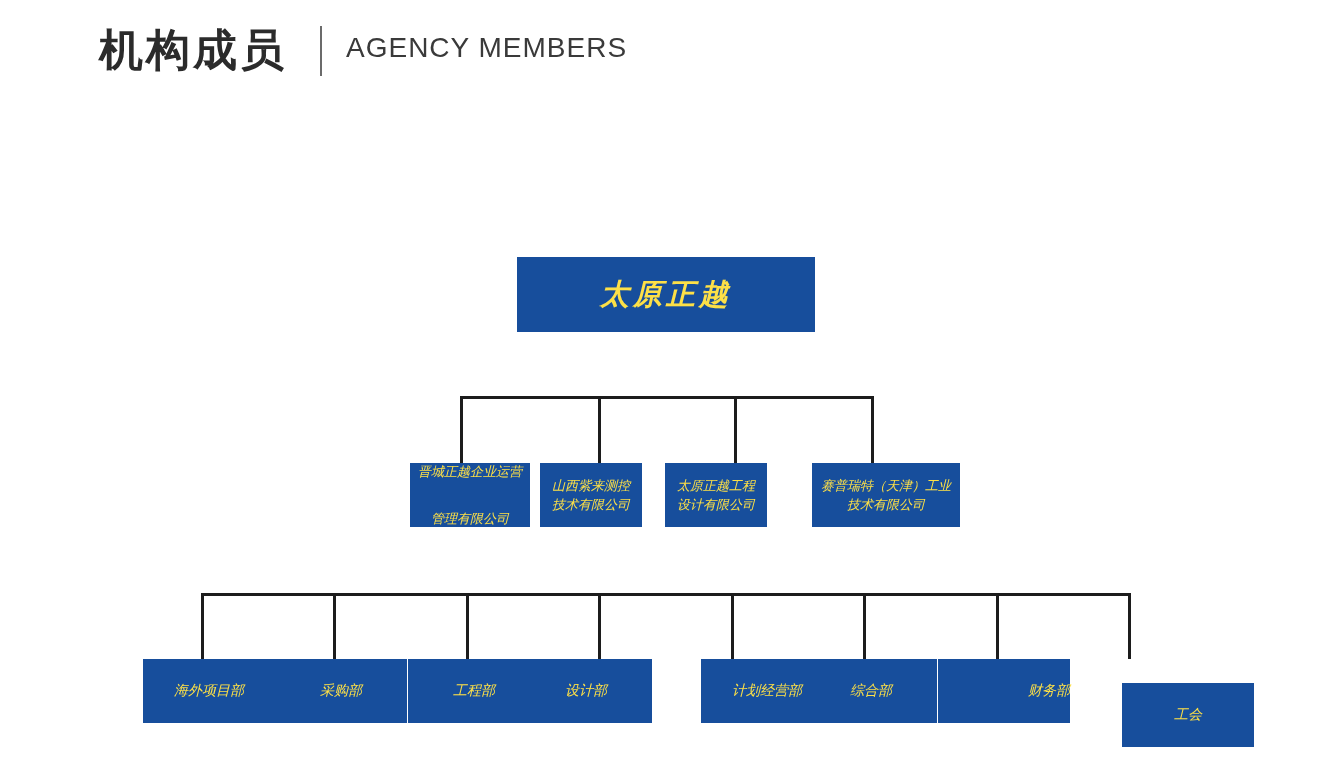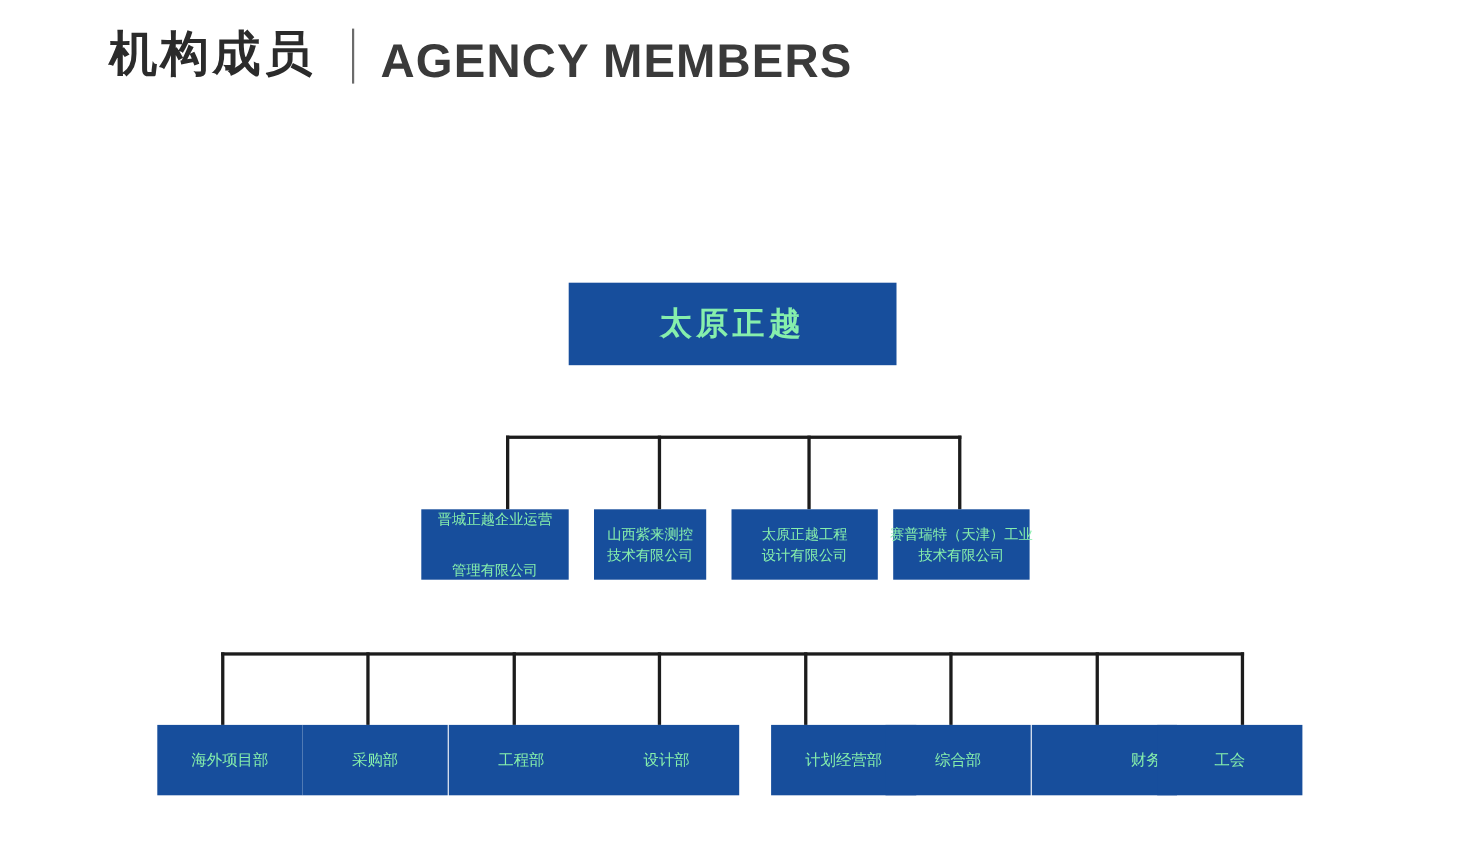--- a/index.html
+++ b/index.html
@@ -33,22 +33,22 @@
     left: 320px;
     top: 26px;
     width: 2px;
     height: 50px;
     background: #6b6b6b;
   }
   .title-en {
     position: absolute;
     left: 346px;
     top: 33px;
-    font-size: 43px;
-    font-weight: 700;
+    font-size: 28px;
+    font-weight: 400;
     letter-spacing: 1px;
     color: #3a3a3a;
     line-height: 1.1;
   }
 
   
   .rail, .stub {
     position: absolute;
     background: #1c1c1c;
   }
@@ -68,63 +68,64 @@
   .stub-l3-3 { left: 598px;   top: 593px; height: 66px; }
   .stub-l3-4 { left: 731px;   top: 593px; height: 66px; }
   .stub-l3-5 { left: 863px;   top: 593px; height: 66px; }
   .stub-l3-6 { left: 996px;   top: 593px; height: 66px; }
   .stub-l3-7 { left: 1128px;  top: 593px; height: 66px; }
 
   
   .org-box {
     position: absolute;
     background: #174e9c;
-    color: #86efac;
+    color: #fde047;
     display: flex;
     flex-direction: column;
     align-items: center;
     justify-content: center;
     text-align: center;
     box-sizing: border-box;
+    font-style: italic;
   }
   .root-box {
     left: 517px;
     top: 257px;
     width: 298px;
     height: 75px;
     font-size: 29px;
     font-weight: 700;
     letter-spacing: 4px;
   }
   .l2-box {
     top: 463px;
     height: 64px;
     font-size: 13px;
     line-height: 19px;
   }
   .l2-box .line { display: block; white-space: nowrap; }
-  .l2-box-0 { left: 383px; width: 134px; gap: 28px; }
+  .l2-box-0 { left: 410px; width: 120px; gap: 28px; }
   .l2-box-1 { left: 540px; width: 102px; }
-  .l2-box-2 { left: 665px; width: 133px; }
-  .l2-box-3 { left: 812px; width: 124px; }
+  .l2-box-2 { left: 665px; width: 102px; }
+  .l2-box-3 { left: 812px; width: 148px; }
 
   .l3-box {
     top: 659px;
     height: 64px;
     width: 132px;
     font-size: 14px;
   }
   .l3-box-0 { left: 143px; }
   .l3-box-1 { left: 275px; }
   .l3-box-2 { left: 408px; }
-  .l3-box-3 { left: 540px; align-items: center; }
+  .l3-box-3 { left: 520px; align-items: center; }
   .l3-box-4 { left: 673px; margin-left: 28px; }
   .l3-box-5 { left: 805px; }
   .l3-box-6 { left: 938px; align-items: flex-end; }
-  .l3-box-7 { left: 1052px; }
+  .l3-box-7 { left: 1122px; margin-top: 24px; }
 </style>
 </head>
 <body>
 
 <div class="slide">
 
   <h1 class="title-cn">机构成员</h1>
   <div class="title-divider"></div>
   <div class="title-en">AGENCY MEMBERS</div>
 

